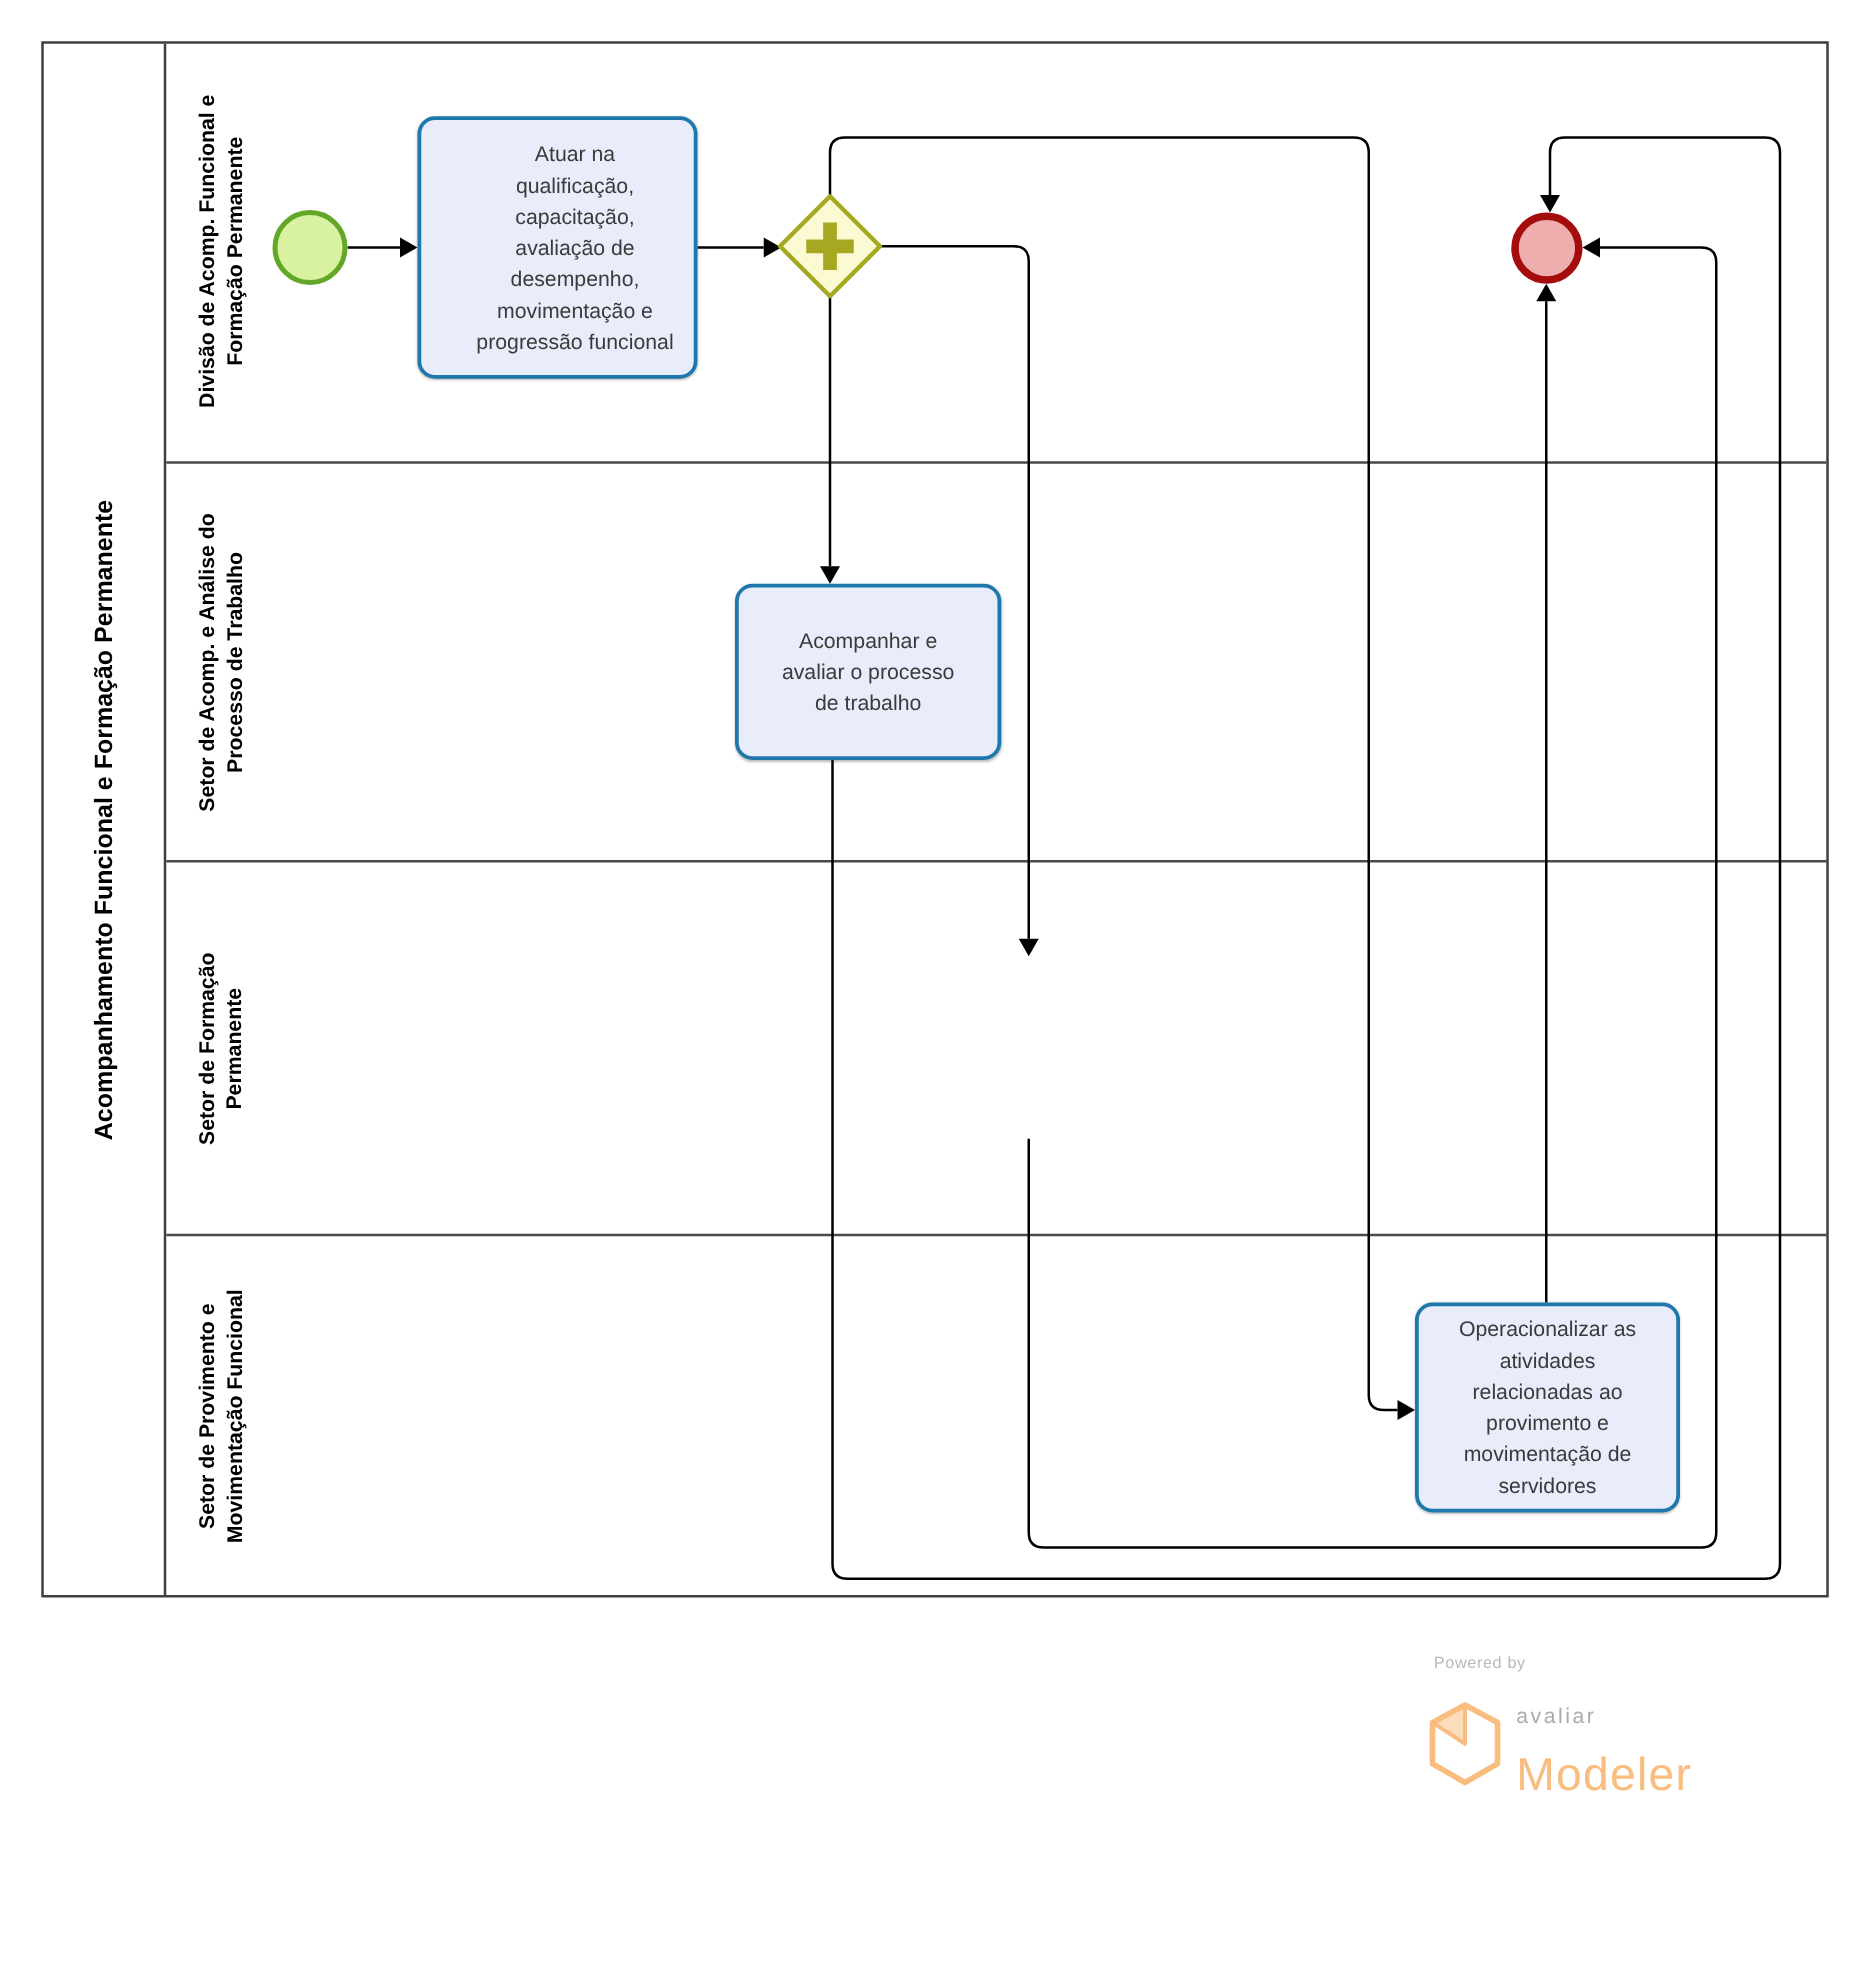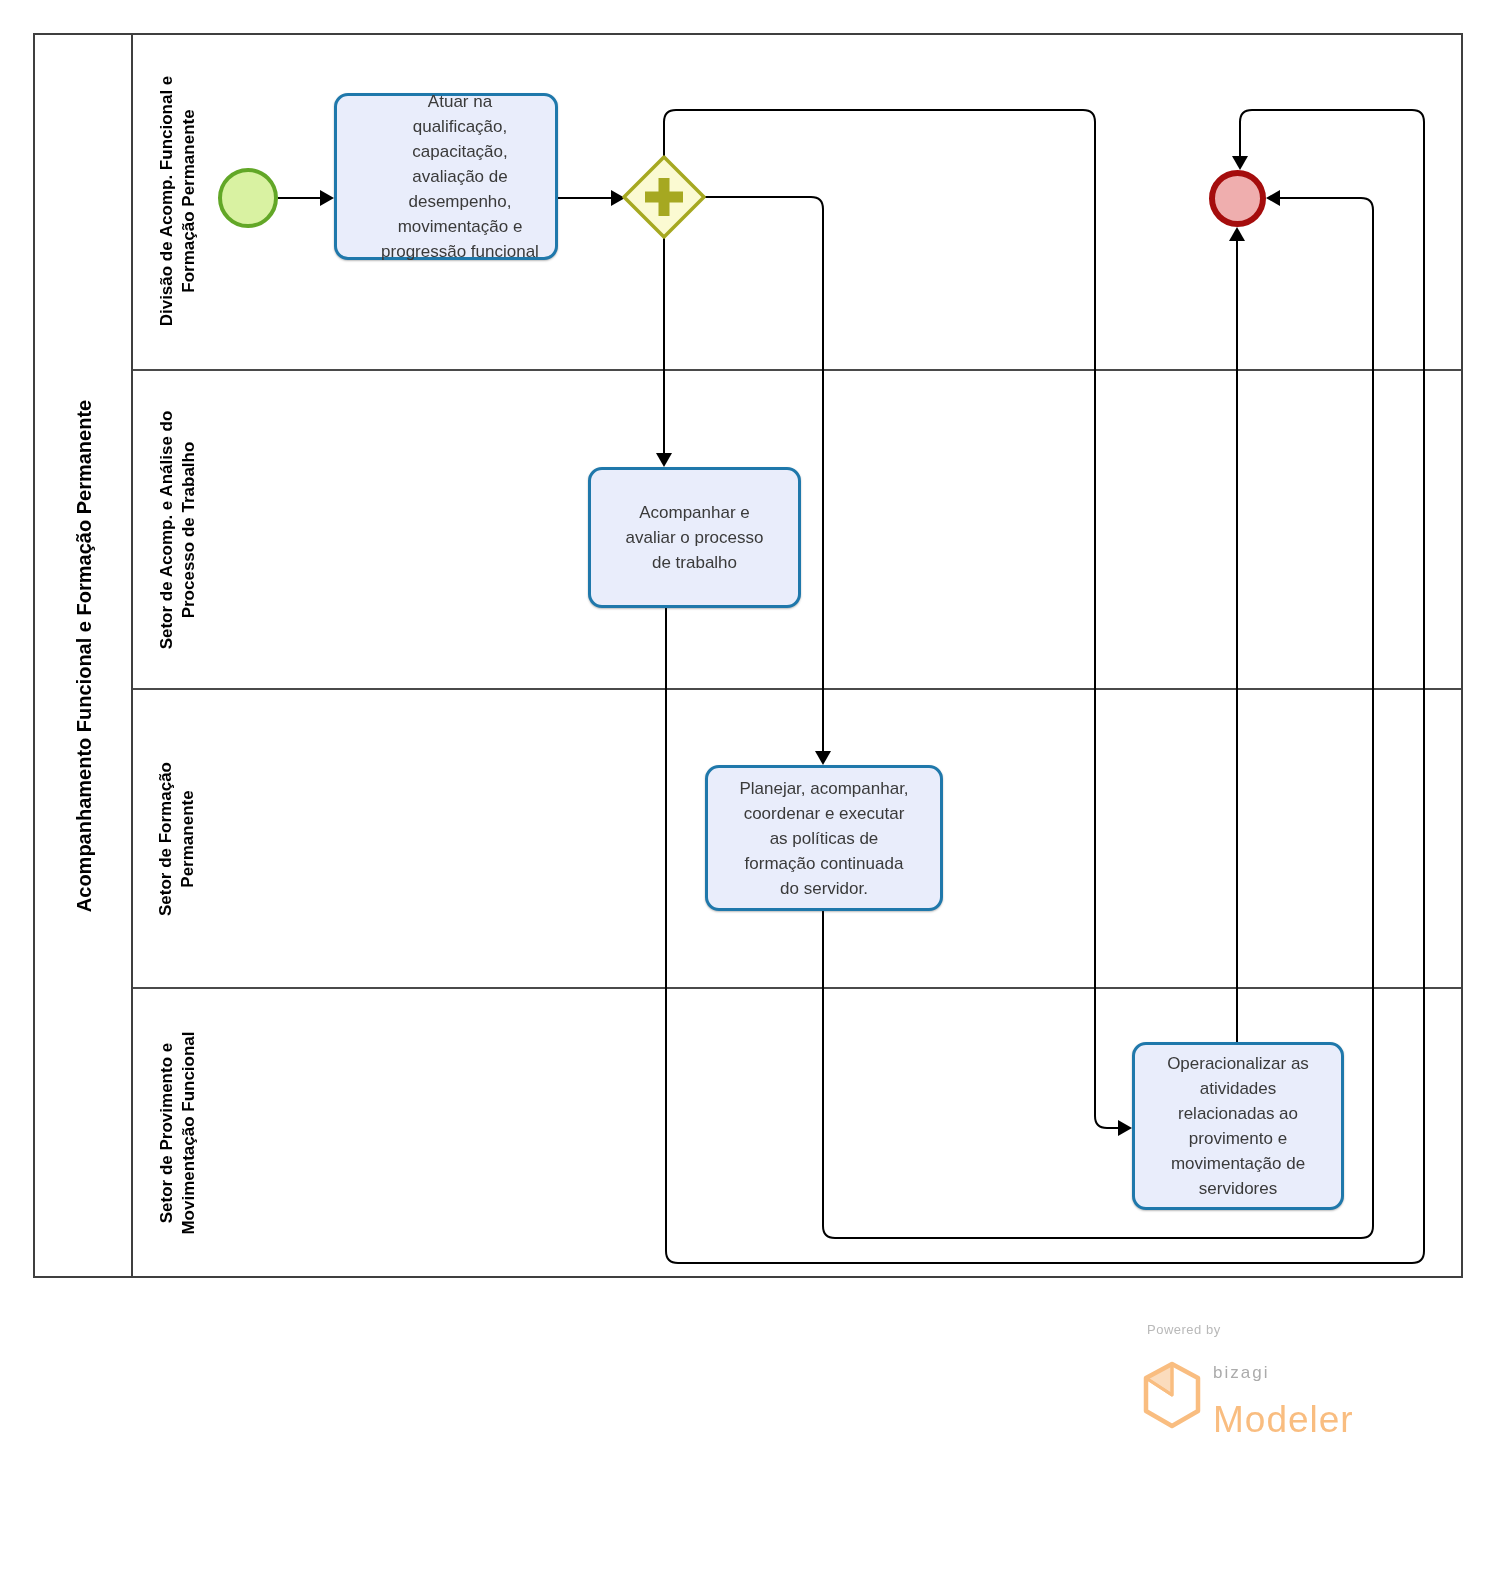--- a/index.html
+++ b/index.html
@@ -134,56 +134,51 @@
       <polygon points="1266,198 1280,190 1280,206"></polygon>
     </g>
     <g>
       <path d="M1237,1042 V241"></path>
         <polygon points="1237,227 1229,241 1245,241"></polygon>
     </g>
   </svg>
 
   <div class="event event-start"></div>
 
-  <div class="task" style="left:334px;top:93px;width:224px;height:167px;padding-left:28px;">Atuar na
+  <div class="task" style="left:334px;top:93px;width:224px;height:210px;padding-left:28px;">Atuar na
 qualificação,
 capacitação,
 avaliação de
 desempenho,
 movimentação e
 progressão funcional</div>
 
   <svg class="gateway" viewBox="0 0 84 84">
     <polygon class="gw-diamond" points="42,2 82,42 42,82 2,42"></polygon>
     <path class="gw-plus" d="M42,23 V61 M23,42 H61"></path>
   </svg>
 
   <div class="event event-end"></div>
 
   <div class="task" style="left:560px;top:467px;width:213px;height:141px;margin-left:28px;">Acompanhar e
 avaliar o processo
 de trabalho</div>
 
-  <div class="task" style="left:705px;top:765px;width:238px;height:146px;">Planejar, acompanhar,
-coordenar e executar
-as políticas de
-formação continuada
-do servidor.</div>
 
   <div class="task" style="left:1132px;top:1042px;width:212px;height:168px;">Operacionalizar as
 atividades
 relacionadas ao
 provimento e
 movimentação de
 servidores</div>
 
   <div class="powered-by">Powered by</div>
   <svg class="brand-icon" width="64" height="68" viewBox="0 0 64 68">
     <polygon class="hex-flap" points="32,3 6,17 32,34"></polygon>
     <polygon class="hex-outline" points="32,3 58,17 58,50 32,65 6,50 6,17"></polygon>
     <path class="hex-outline" style="stroke-width:3" d="M6,17 L32,34 L32,3"></path>
   </svg>
   <div class="brand-text">
-    <div class="brand-name">bizagi</div>
+    <div class="brand-name">avaliar</div>
     <div class="brand-product">Modeler</div>
   </div>
 
 </div>
 
 </body></html>

